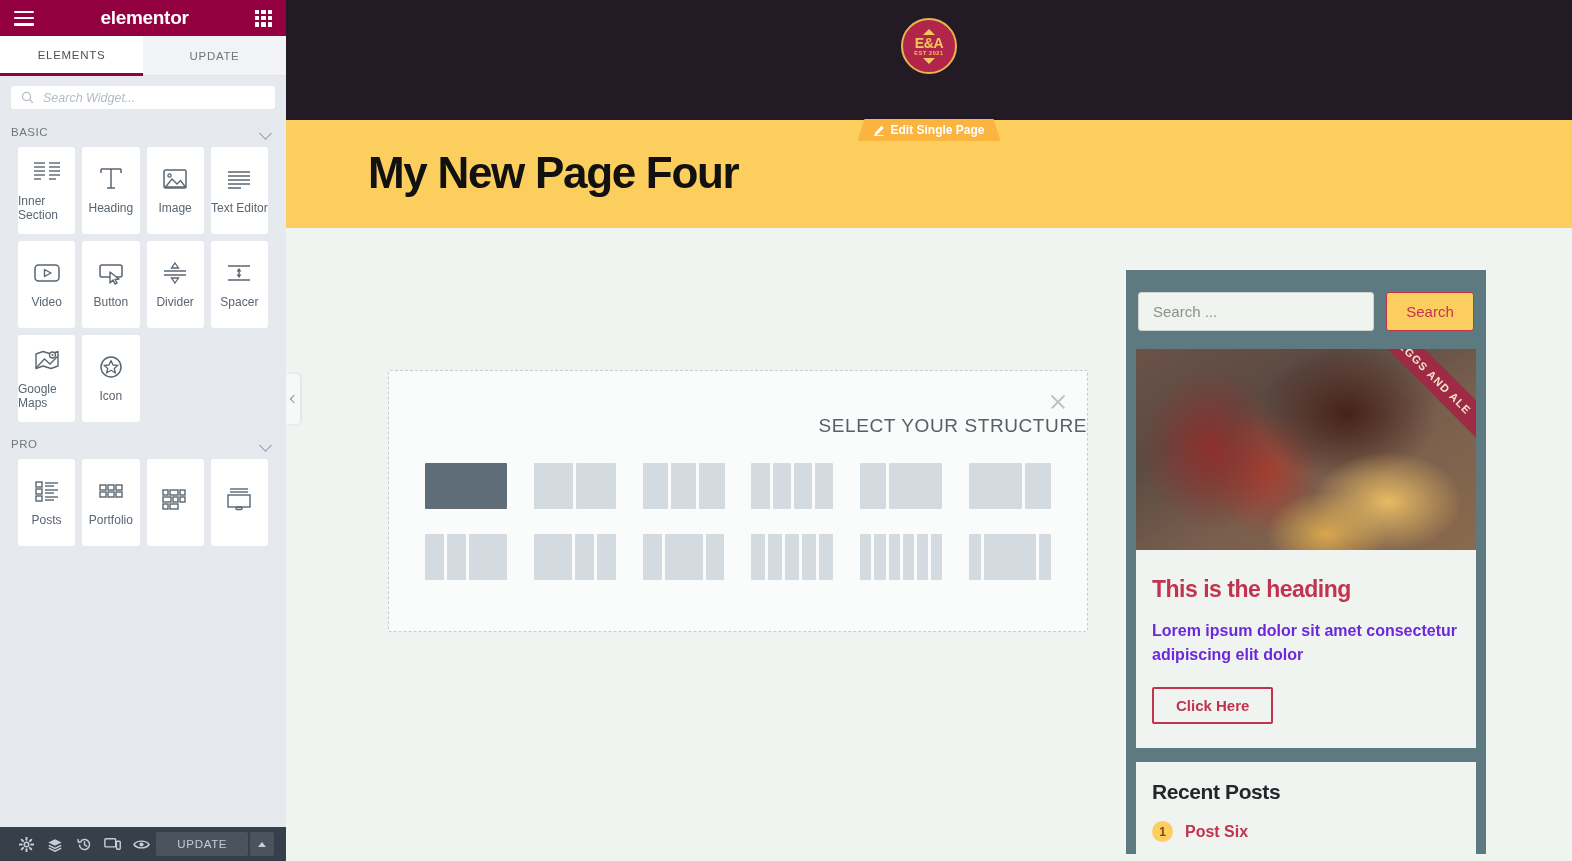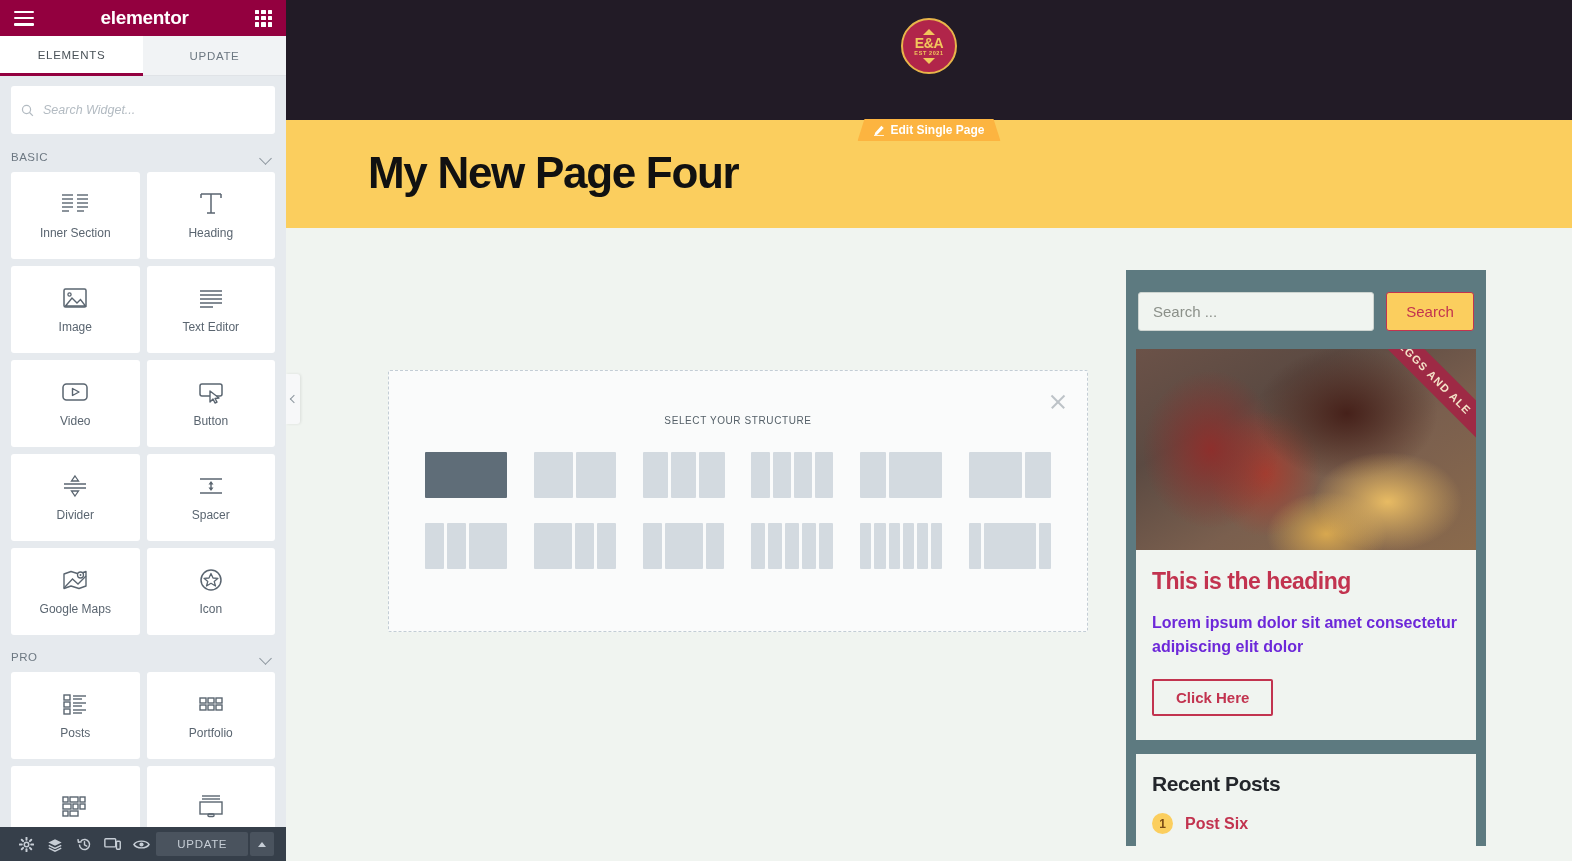--- a/index.html
+++ b/index.html
@@ -32,21 +32,21 @@
   .panel-tabs { height: 40px; display: flex; background: #fff; flex: 0 0 40px; }
   .panel-tab {
     flex: 1; display: flex; align-items: center; justify-content: center;
     font-size: 11.5px; letter-spacing: 0.7px; color: #6d7882;
     background: #f1f3f5; border-bottom: 1px solid #e0e3e7; cursor: pointer;
   }
   .panel-tab.active { background: #fff; color: #495157; border-bottom: 3px solid #93003f; }
 
   .search-wrap { padding: 10px 11px 8px; background: #e6eaee; flex: 0 0 auto; }
   .search-box {
-    height: 48px; background: #fff; border-radius: 3px;
+    height: 23px; background: #fff; border-radius: 3px;
     display: flex; align-items: center; padding: 0 10px; gap: 9px;
   }
   .search-box svg { flex: 0 0 auto; }
   .search-box input {
     border: 0; outline: 0; flex: 1; font-size: 12.5px;
     font-family: "Liberation Sans", sans-serif; font-style: italic; color: #9aa3ab;
     background: transparent;
   }
   .search-box input::placeholder { color: #b3bbc2; font-style: italic; }
 
@@ -55,21 +55,21 @@
     display: flex; align-items: center; justify-content: space-between;
     padding: 9px 14px 9px 11px; font-size: 11.5px; color: #6d7882; letter-spacing: 0.5px;
     cursor: pointer;
   }
   .chev { width: 11px; height: 7px; position: relative; }
   .chev::before {
     content: ''; position: absolute; left: 0; top: 0;
     width: 8px; height: 8px; border-right: 1.6px solid #8b959d; border-bottom: 1.6px solid #8b959d;
     transform: rotate(45deg);
   }
-  .wgrid { display: grid; grid-template-columns: 1fr 1fr; gap: 7px; padding: 0 11px 7px; }
+  .wgrid { display: grid; grid-template-columns: 1fr 1fr 1fr 1fr; gap: 7px; padding: 0 18px 7px; }
   .wcard {
     background: #fff; border-radius: 3px; height: 87px;
     display: flex; flex-direction: column; align-items: center; justify-content: center;
     gap: 9px; cursor: pointer;
   }
   .wcard .wlabel { font-size: 12px; color: #5a6570; }
   .wcard svg { display: block; }
 
   .panel-footer {
     height: 34px; flex: 0 0 34px; background: #363f4a;
@@ -148,21 +148,21 @@
   .structure .close {
     position: absolute; right: 20px; top: 22px; width: 18px; height: 18px;
     cursor: pointer; opacity: .55;
   }
   .structure .close::before, .structure .close::after {
     content: ''; position: absolute; left: 0; top: 8px; width: 18px; height: 1.6px; background: #8b959d;
   }
   .structure .close::before { transform: rotate(45deg); }
   .structure .close::after { transform: rotate(-45deg); }
   .structure-title {
-    text-align: center; margin-top: 44px; font-size: 10px;
+    text-align: right; margin-top: 44px; font-size: 19px;
     color: #556068; letter-spacing: 0.6px;
   }
   .preset-rows { margin-top: 26px; display: flex; flex-direction: column; gap: 25px; padding: 0 36px; }
   .preset-row { display: flex; gap: 27px; }
   .preset {
     flex: 1; height: 46px; display: flex; gap: 3px; cursor: pointer;
   }
   .preset i { display: block; background: #d3dae0; border-radius: 1px; }
   .preset.selected i { background: #5f6d78; }
 
@@ -194,21 +194,21 @@
       radial-gradient(ellipse 95px 110px at 22% 50%, #8d2f2c 0%, rgba(141,47,44,0) 72%),
       radial-gradient(ellipse 80px 90px at 38% 62%, #a63f31 0%, rgba(166,63,49,0) 70%),
       linear-gradient(150deg, #6b5248 0%, #5b4a42 30%, #7a5f4e 60%, #8a6a4c 100%);
   }
   .ribbon {
     position: absolute; right: -34px; top: 16px; width: 150px; height: 26px;
     background: #9e2a45; color: #f4e3c8; transform: rotate(45deg);
     display: flex; align-items: center; justify-content: center;
     font-size: 11px; font-weight: 700; letter-spacing: 1.2px;
   }
-  .rail-card-body { padding: 18px 16px 20px; }
+  .rail-card-body { padding: 26px 16px 20px; }
   .rail-h { color: #c2334f; font-size: 23px; font-weight: 800; letter-spacing: -0.5px; }
   .rail-p { color: #6d28d9; font-size: 16px; font-weight: 700; line-height: 1.5; margin-top: 16px; }
   .rail-btn {
     margin-top: 20px; display: inline-flex; align-items: center; justify-content: center;
     height: 37px; padding: 0 22px; border: 2px solid #c2334f; color: #c2334f;
     font-size: 15px; font-weight: 700; cursor: pointer; background: transparent; border-radius: 2px;
     font-family: "Liberation Sans", sans-serif;
   }
 
   .rail-recent { margin: 14px 10px 0; background: #f0f4f0; padding: 18px 16px 12px; }

